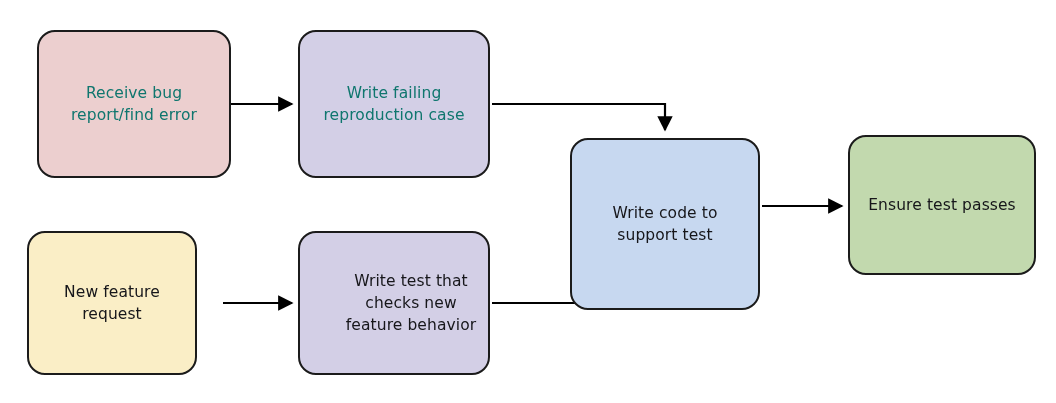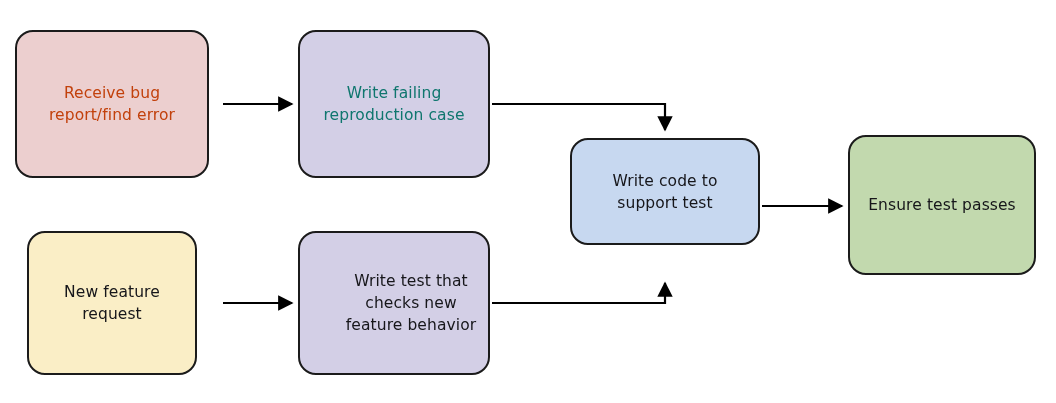--- a/index.html
+++ b/index.html
@@ -64,31 +64,31 @@
 
     <path fill="none" stroke="#000000" stroke-width="2.2" stroke-linejoin="miter" marker-end="url(#arrow-down)" d="M 492 104 L 665 104 L 665 130"></path>
 
     <path fill="none" stroke="#000000" stroke-width="2.2" marker-end="url(#arrow-right)" d="M 223 303 L 292 303"></path>
 
     <path fill="none" stroke="#000000" stroke-width="2.2" stroke-linejoin="miter" marker-end="url(#arrow-up)" d="M 492 303 L 665 303 L 665 283"></path>
 
     <path fill="none" stroke="#000000" stroke-width="2.2" marker-end="url(#arrow-right)" d="M 762 206 L 842 206"></path>
   </svg>
 
-  <div class="node" id="node-0" style="left: 15px; top: 30px; width: 194px; height: 148px; background: rgb(236, 207, 207); border-color: rgb(27, 27, 27); color: #c2410c;">Receive bug
+  <div class="node" id="node-0" style="left: 37px; top: 30px; width: 194px; height: 148px; background: rgb(236, 207, 207); border-color: rgb(27, 27, 27); color: #0f766e;">Receive bug
 report/find error</div>
 
   <div class="node" id="node-1" style="left: 298px; top: 30px; width: 192px; height: 148px; background: rgb(211, 207, 230); border-color: rgb(27, 27, 27); color: #0f766e;">Write failing
 reproduction case</div>
 
   <div class="node" id="node-2" style="left: 27px; top: 231px; width: 170px; height: 144px; background: rgb(250, 238, 198); border-color: rgb(27, 27, 27); color: rgb(22, 22, 26);">New feature
 request</div>
 
   <div class="node" id="node-3" style="left: 298px; top: 231px; width: 192px; height: 144px; background: rgb(211, 207, 230); border-color: rgb(27, 27, 27); color: rgb(22, 22, 26); padding-left: 44px;">Write test that
 checks new
 feature behavior</div>
 
-  <div class="node" id="node-4" style="left: 570px; top: 138px; width: 190px; height: 107px; background: rgb(199, 216, 240); border-color: rgb(27, 27, 27); color: rgb(22, 22, 26);">Write code to
+  <div class="node" id="node-4" style="left: 570px; top: 138px; width: 190px; height: 172px; background: rgb(199, 216, 240); border-color: rgb(27, 27, 27); color: rgb(22, 22, 26);">Write code to
 support test</div>
 
   <div class="node" id="node-5" style="left: 848px; top: 135px; width: 188px; height: 140px; background: rgb(194, 217, 174); border-color: rgb(27, 27, 27); color: rgb(22, 22, 26);">Ensure test passes</div>
 
 </div>
 
 </body></html>

